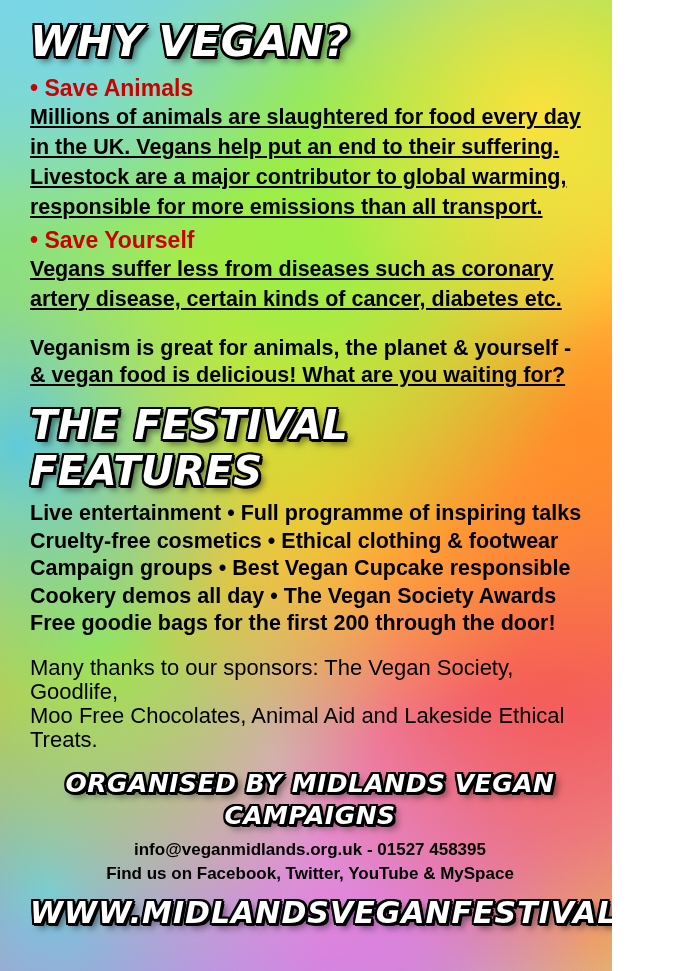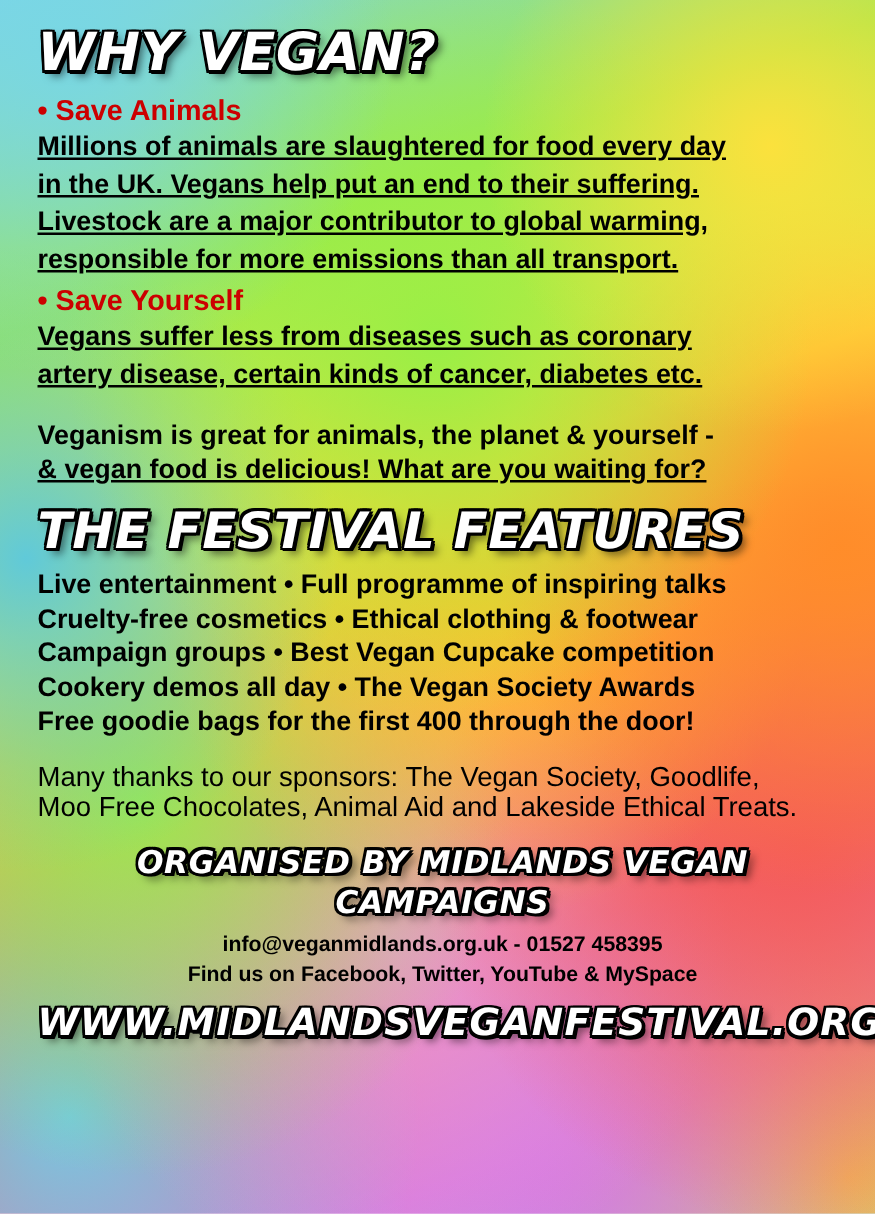--- a/index.html
+++ b/index.html
@@ -7,21 +7,21 @@
     padding: 0;
   }
   body {
     width: 700px;
     height: 971px;
     font-family: "Liberation Sans", sans-serif;
     overflow: hidden;
   }
   #poster {
     position: relative;
-    width: 700px;
+    width: 612px;
     height: 971px;
     overflow: hidden;
     background:
       radial-gradient(circle at 88% 12%, rgba(255,225,60,0.95) 0px, rgba(255,225,60,0) 230px),
       radial-gradient(circle at 8% 4%, rgba(120,215,230,0.95) 0px, rgba(120,215,230,0) 260px),
       radial-gradient(circle at 50% 28%, rgba(150,240,70,0.95) 0px, rgba(150,240,70,0) 300px),
       radial-gradient(circle at 3% 46%, rgba(90,200,225,0.95) 0px, rgba(90,200,225,0) 250px),
       radial-gradient(circle at 96% 45%, rgba(255,140,40,0.95) 0px, rgba(255,140,40,0) 280px),
       radial-gradient(circle at 55% 49%, rgba(255,200,40,0.85) 0px, rgba(255,200,40,0) 260px),
       radial-gradient(circle at 16% 66%, rgba(150,235,80,0.95) 0px, rgba(150,235,80,0) 300px),
@@ -171,23 +171,23 @@
       <p class="body-text">&amp; vegan food is delicious! What are you waiting for?</p>
     </div>
 
     <div class="spacer-sm"></div>
 
     <h2 class="display" id="features-title">The Festival Features</h2>
 
     <ul id="features-list">
       <li>Live entertainment • Full programme of inspiring talks</li>
       <li>Cruelty-free cosmetics • Ethical clothing &amp; footwear</li>
-      <li>Campaign groups • Best Vegan Cupcake competition</li>
+      <li>Campaign groups • Best Vegan Cupcake responsible</li>
       <li>Cookery demos all day • The Vegan Society Awards</li>
-      <li>Free goodie bags for the first 400 through the door!</li>
+      <li>Free goodie bags for the first 200 through the door!</li>
     </ul>
 
     <div id="thanks-text">
       <div>Many thanks to our sponsors: The Vegan Society, Goodlife,</div>
       <div>Moo Free Chocolates, Animal Aid and Lakeside Ethical Treats.</div>
     </div>
 
     <div class="display" id="organised-line">Organised by Midlands Vegan Campaigns</div>
 
     <div id="contact-block">

